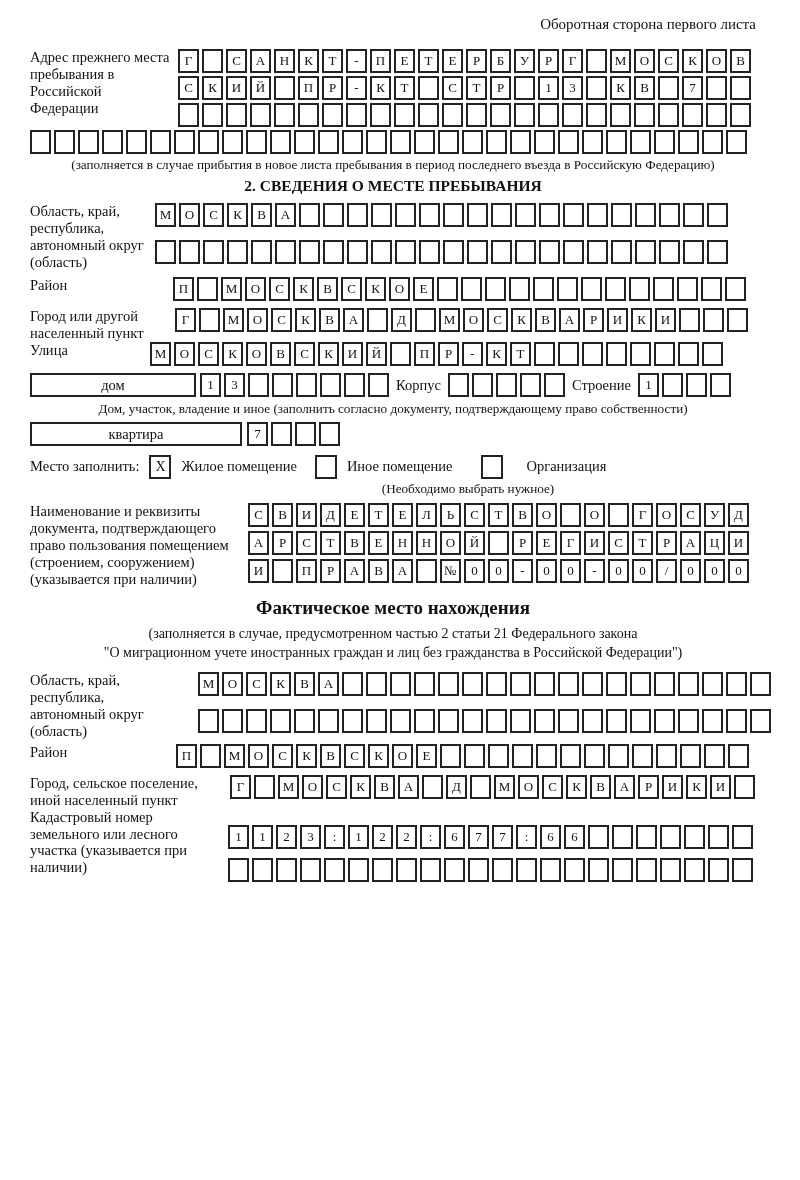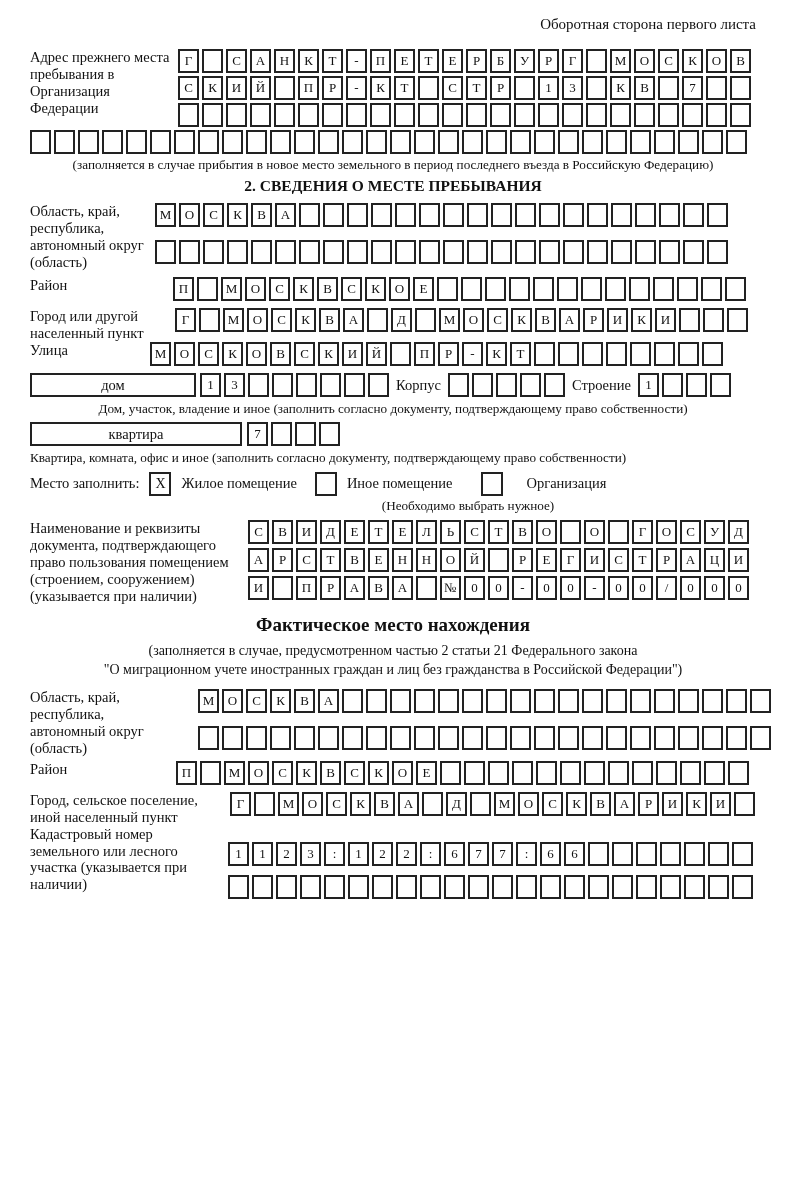--- a/index.html
+++ b/index.html
@@ -34,21 +34,21 @@
   .mark-note{font-weight:bold;font-size:14.3px;text-align:center;line-height:1.25;}
 </style>
 </head>
 <body>
 
 <div class="page">
 
   <div class="header-note">Оборотная сторона первого листа</div>
 
   <div class="flexrow">
-    <div class="label-col w148">Адрес прежнего места пребывания в Организация Федерации</div>
+    <div class="label-col w148">Адрес прежнего места пребывания в Российской Федерации</div>
     <div class="rows">
       <div class="cellrow">
           <span class="cell">Г</span>
           <span class="cell"></span>
           <span class="cell">С</span>
           <span class="cell">А</span>
           <span class="cell">Н</span>
           <span class="cell">К</span>
           <span class="cell">Т</span>
           <span class="cell">-</span>
@@ -148,21 +148,21 @@
       <span class="cell"></span>
       <span class="cell"></span>
       <span class="cell"></span>
       <span class="cell"></span>
       <span class="cell"></span>
       <span class="cell"></span>
       <span class="cell"></span>
       <span class="cell"></span>
       <span class="cell"></span>
     </div>
-  <div class="note">(заполняется в случае прибытия в новое место земельного в период последнего въезда в Российскую Федерацию)</div>
+  <div class="note">(заполняется в случае прибытия в новое листа пребывания в период последнего въезда в Российскую Федерацию)</div>
 
   <div class="sec-title">2. СВЕДЕНИЯ О МЕСТЕ ПРЕБЫВАНИЯ</div>
 
   <div class="flexrow mb6">
     <div class="label-col w125">Область, край, республика, автономный округ (область)</div>
     <div class="rows">
       <div class="cellrow">
           <span class="cell">М</span>
           <span class="cell">О</span>
           <span class="cell">С</span>
@@ -339,21 +339,20 @@
 
   <div class="flexrow">
     <div class="inline-box apt-box">квартира</div>
     <div class="cellrow">
         <span class="cell">7</span>
         <span class="cell"></span>
         <span class="cell"></span>
         <span class="cell"></span>
       </div>
   </div>
-  <div class="note" style="text-align:left;margin:1px 0 3px;">Квартира, комната, офис и иное (заполнить согласно документу, подтверждающему право собственности)</div>
 
   <div class="stay-row">
     <span>Место заполнить:</span>
     <span class="checkbox">X</span>
     <span>Жилое помещение</span>
     <span class="checkbox" style="margin-left:8px;"></span>
     <span>Иное помещение</span>
     <span class="checkbox" style="margin-left:18px;"></span>
     <span style="margin-left:14px;">Организация</span>
   </div>

